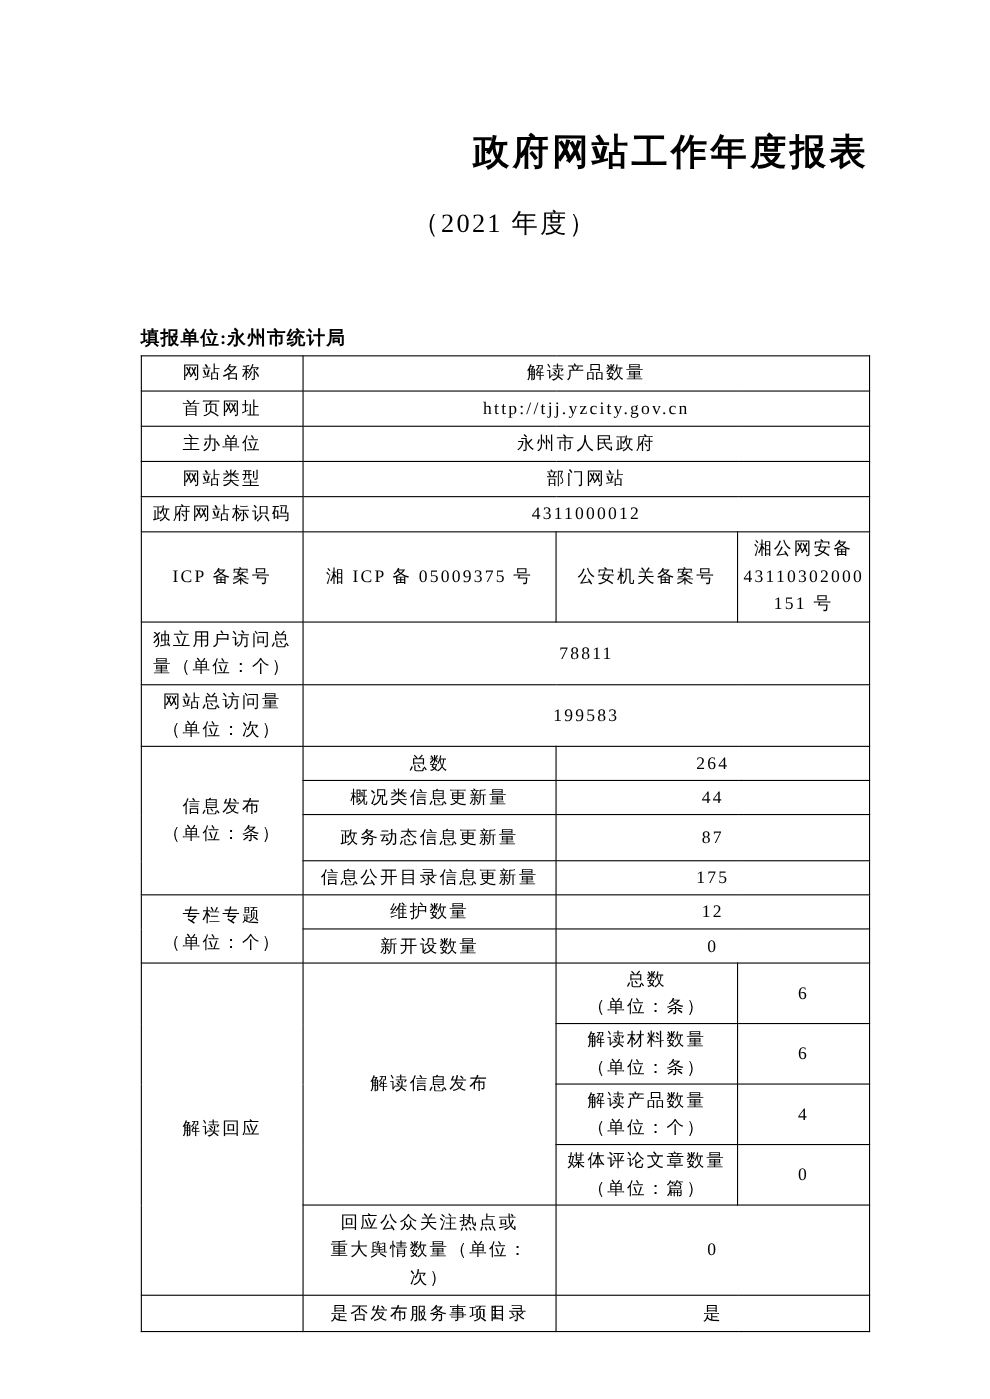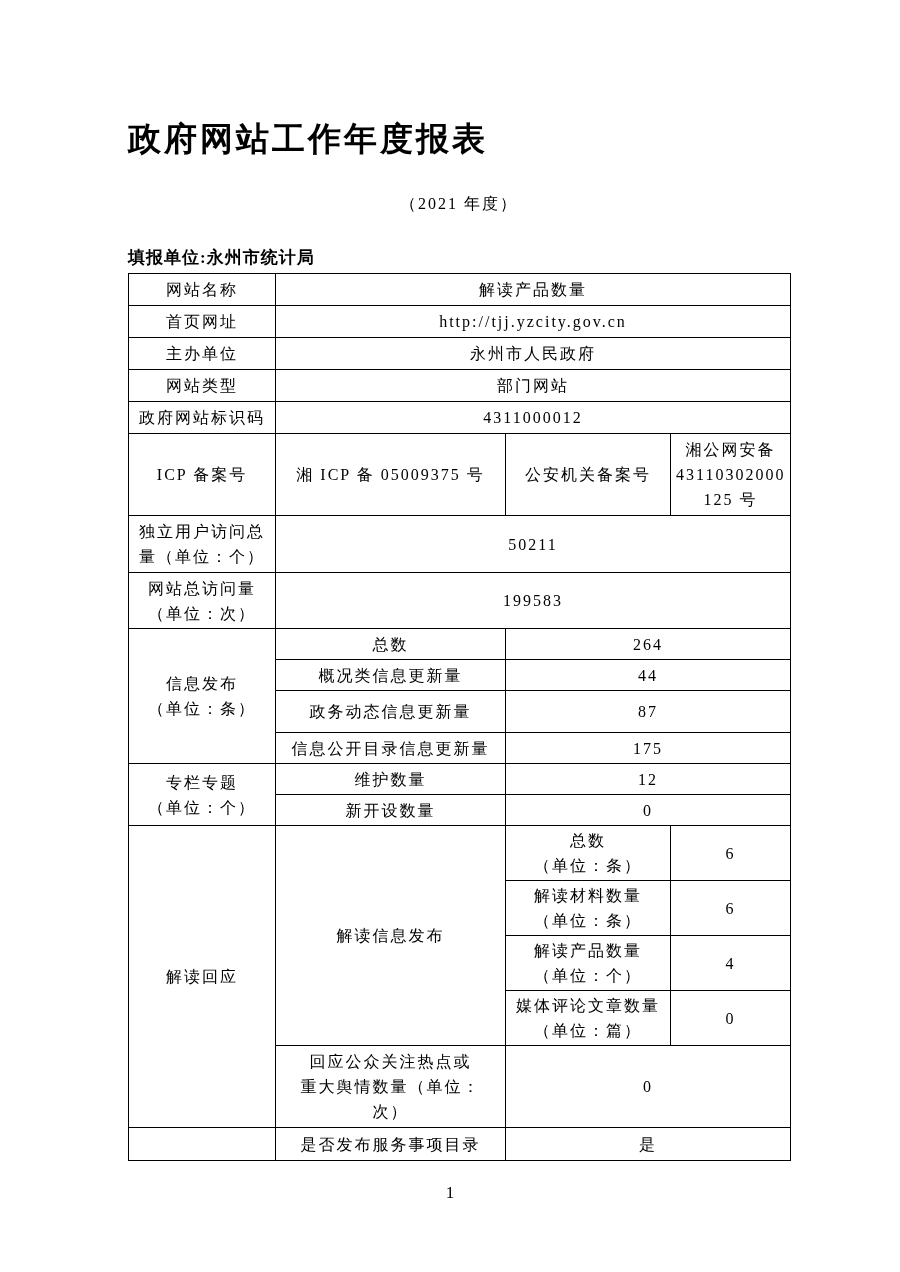--- a/index.html
+++ b/index.html
@@ -4,28 +4,28 @@
 <style>
   html,body{margin:0;padding:0;}
   body{
     width:900px;height:1272px;background:#ffffff;color:#000;
     font-family:"Liberation Serif","DejaVu Serif",serif;
     -webkit-font-smoothing:antialiased;
   }
   .page{width:900px;height:1272px;position:relative;box-sizing:border-box;padding-top:118px;}
   .content{width:662px;margin-left:128px;}
   .doc-title{
-    margin:0;text-align:left;font-size:33px;font-weight:bold;
+    margin:0;text-align:right;font-size:33px;font-weight:bold;
     letter-spacing:3px;line-height:42px;
   }
   .doc-subtitle{
-    margin-top:32px;text-align:center;font-size:16px;letter-spacing:2px;line-height:24px;
+    margin-top:32px;text-align:center;font-size:24px;letter-spacing:2px;line-height:24px;
   }
   .reporting-unit{
-    margin-top:31px;font-size:17px;font-weight:bold;letter-spacing:1px;line-height:22px;
+    margin-top:81px;font-size:17px;font-weight:bold;letter-spacing:1px;line-height:22px;
     margin-bottom:4px;
   }
   table.report{
     width:662px;border-collapse:collapse;table-layout:fixed;
   }
   table.report td{
     border:1px solid #000;
     font-size:16px;line-height:25px;letter-spacing:2px;
     text-align:center;vertical-align:middle;
     padding:2px 5px;white-space:pre-line;
@@ -73,26 +73,26 @@
         <tr style="height:32px">
           <td>政府网站标识码</td>
           <td colspan="3">4311000012</td>
         </tr>
         <tr style="height:82px">
           <td>ICP 备案号</td>
           <td>湘 ICP 备 05009375 号</td>
           <td>公安机关备案号</td>
           <td>湘公网安备
 43110302000
-125 号</td>
+151 号</td>
         </tr>
         <tr style="height:57px">
           <td>独立用户访问总
 量（单位：个）</td>
-          <td colspan="3">50211</td>
+          <td colspan="3">78811</td>
         </tr>
         <tr style="height:56px">
           <td>网站总访问量
 （单位：次）</td>
           <td colspan="3">199583</td>
         </tr>
 
         <tr style="height:31px">
           <td rowspan="4">信息发布
 （单位：条）</td>

